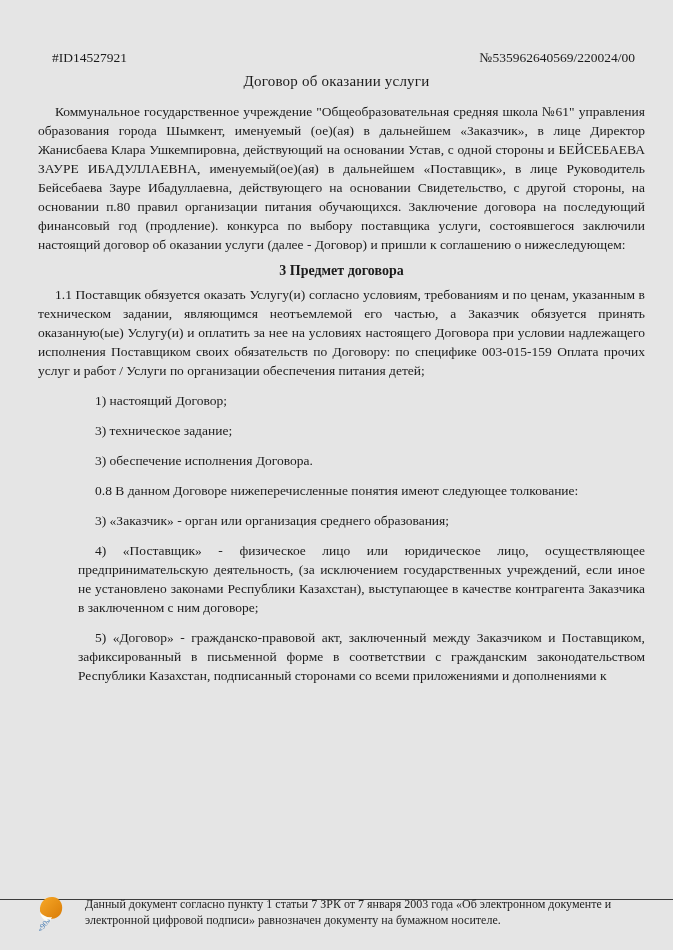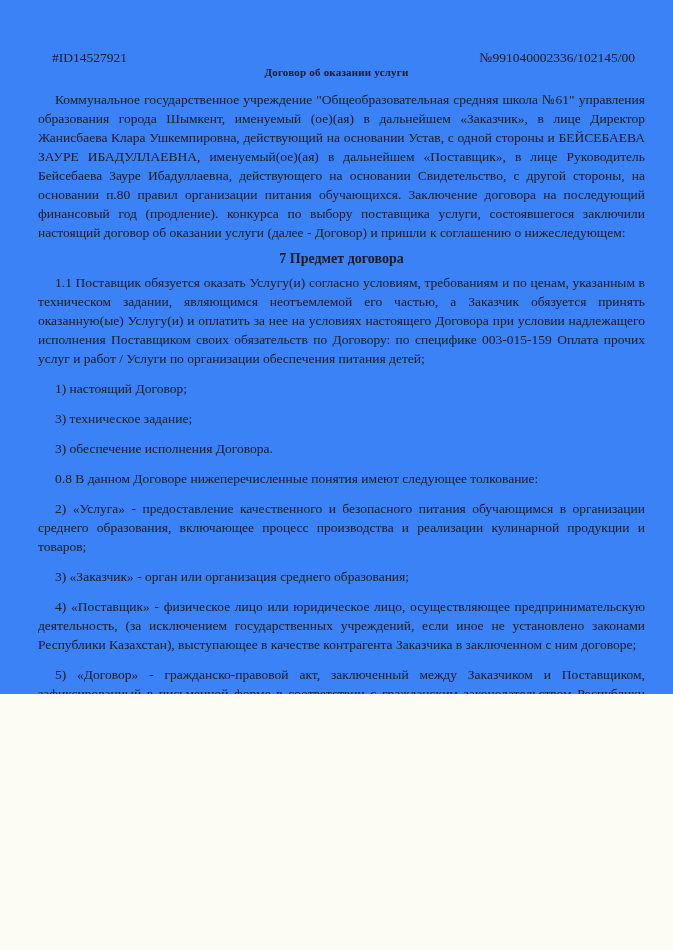--- a/index.html
+++ b/index.html
@@ -3,37 +3,38 @@
 <meta charset="utf-8">
 <style>
   html, body {
     margin: 0;
     padding: 0;
     background: #fcfcf4;
   }
   .page {
     position: relative;
     width: 673px;
-    height: 694px;
-    background: #3b82f6;
+    height: 950px;
+    background: #e5e5e5;
     overflow: hidden;
     font-family: "Liberation Serif", "DejaVu Serif", serif;
     color: #1b1b1b;
   }
   .header-row {
     display: flex;
     justify-content: space-between;
     align-items: baseline;
     padding: 50px 38px 0 52px;
     font-size: 13.5px;
   }
   .doc-title {
     text-align: center;
-    font-weight: bold;
-    font-size: 11px;
+    font-weight: normal;
+    font-size: 15px;
+    margin-top: 7px;
     letter-spacing: 0.2px;
   }
   .contract-no {
     margin: 19px 0 0 76px;
     padding-left: 38px;
     font-size: 13.5px;
   }
   .content {
     padding: 6px 28px 0 38px;
   }
@@ -45,20 +46,21 @@
     text-indent: 17px;
   }
   .content .section-heading {
     margin: 9px 0 3px 0;
     font-size: 14px;
     font-weight: bold;
     text-align: center;
   }
   .content p.spaced {
     margin-top: 11px;
+    margin-left: 40px;
   }
   .footer-divider {
     position: absolute;
     left: 0;
     right: 0;
     top: 899px;
     border-top: 1px solid #3c3c3c;
     height: 0;
   }
   .footer {
@@ -86,35 +88,34 @@
     text-align: left;
   }
 </style>
 </head>
 <body>
 
 <div class="page">
 
   <div class="header-row">
     <span>#ID14527921</span>
-    <span>№991040002336/102145/00</span>
+    <span>№535962640569/220024/00</span>
   </div>
 
   <div class="doc-title">Договор об оказании услуги</div>
 
 
   <div class="content" id="doc-body">
       <p class="para">Коммунальное государственное учреждение "Общеобразовательная средняя школа №61" управления образования города Шымкент, именуемый (ое)(ая) в дальнейшем «Заказчик», в лице Директор Жанисбаева Клара Ушкемпировна, действующий на основании Устав, с одной стороны и БЕЙСЕБАЕВА ЗАУРЕ ИБАДУЛЛАЕВНА, именуемый(ое)(ая) в дальнейшем «Поставщик», в лице Руководитель Бейсебаева Зауре Ибадуллаевна, действующего на основании Свидетельство, с другой стороны, на основании п.80 правил организации питания обучающихся. Заключение договора на последующий финансовый год (продление). конкурса по выбору поставщика услуги, состоявшегося заключили настоящий договор об оказании услуги (далее - Договор) и пришли к соглашению о нижеследующем:</p>
-      <div class="section-heading">7 Предмет договора</div>
+      <div class="section-heading">3 Предмет договора</div>
       <p class="para">1.1 Поставщик обязуется оказать Услугу(и) согласно условиям, требованиям и по ценам, указанным в техническом задании, являющимся неотъемлемой его частью, а Заказчик обязуется принять оказанную(ые) Услугу(и) и оплатить за нее на условиях настоящего Договора при условии надлежащего исполнения Поставщиком своих обязательств по Договору: по специфике 003-015-159 Оплата прочих услуг и работ / Услуги по организации обеспечения питания детей;</p>
       <p class="para spaced">1) настоящий Договор;</p>
       <p class="para spaced">3) техническое задание;</p>
       <p class="para spaced">3) обеспечение исполнения Договора.</p>
       <p class="para spaced">0.8 В данном Договоре нижеперечисленные понятия имеют следующее толкование:</p>
-      <p class="para spaced">2) «Услуга» - предоставление качественного и безопасного питания обучающимся в организации среднего образования, включающее процесс производства и реализации кулинарной продукции и товаров;</p>
       <p class="para spaced">3) «Заказчик» - орган или организация среднего образования;</p>
       <p class="para spaced">4) «Поставщик» - физическое лицо или юридическое лицо, осуществляющее предпринимательскую деятельность, (за исключением государственных учреждений, если иное не установлено законами Республики Казахстан), выступающее в качестве контрагента Заказчика в заключенном с ним договоре;</p>
       <p class="para spaced">5) «Договор» - гражданско-правовой акт, заключенный между Заказчиком и Поставщиком, зафиксированный в письменной форме в соответствии с гражданским законодательством Республики Казахстан, подписанный сторонами со всеми приложениями и дополнениями к</p>
     </div>
 
   <div class="footer-divider"></div>
 
   <div class="footer">
     <svg class="footer-logo" viewBox="0 0 26 42" xmlns="http://www.w3.org/2000/svg">
       <defs>

